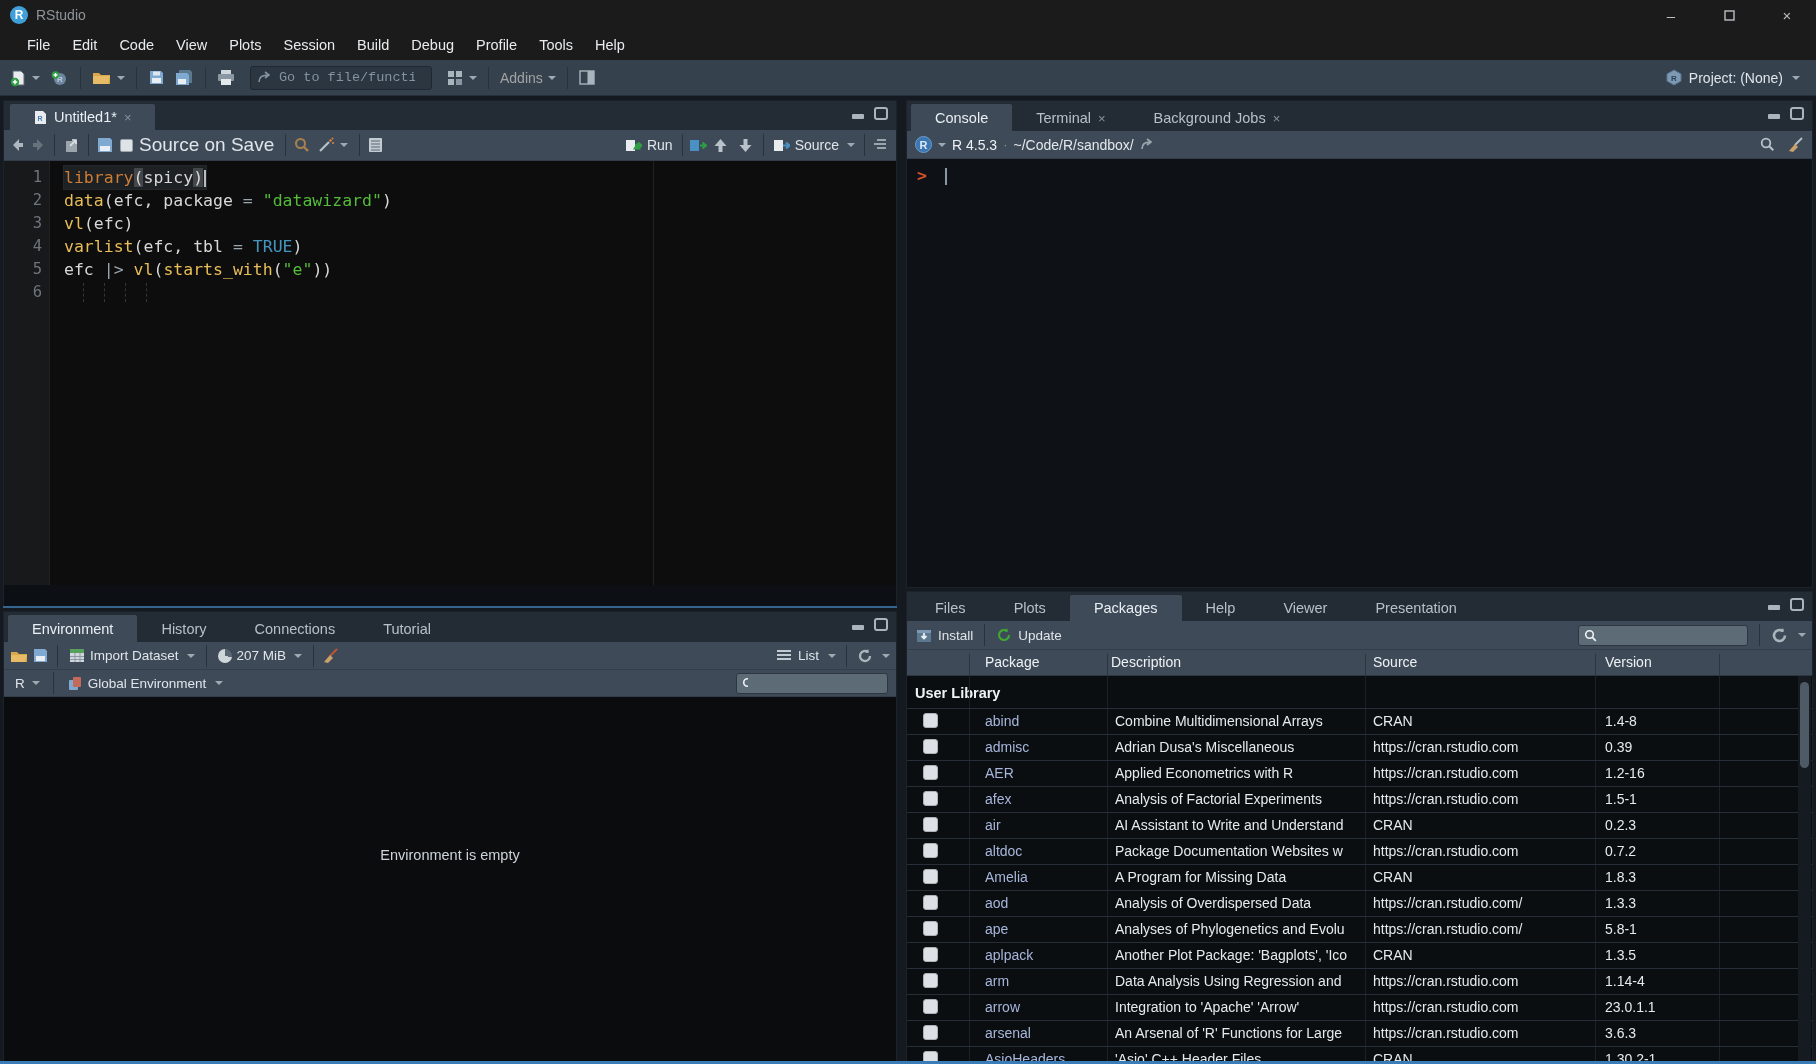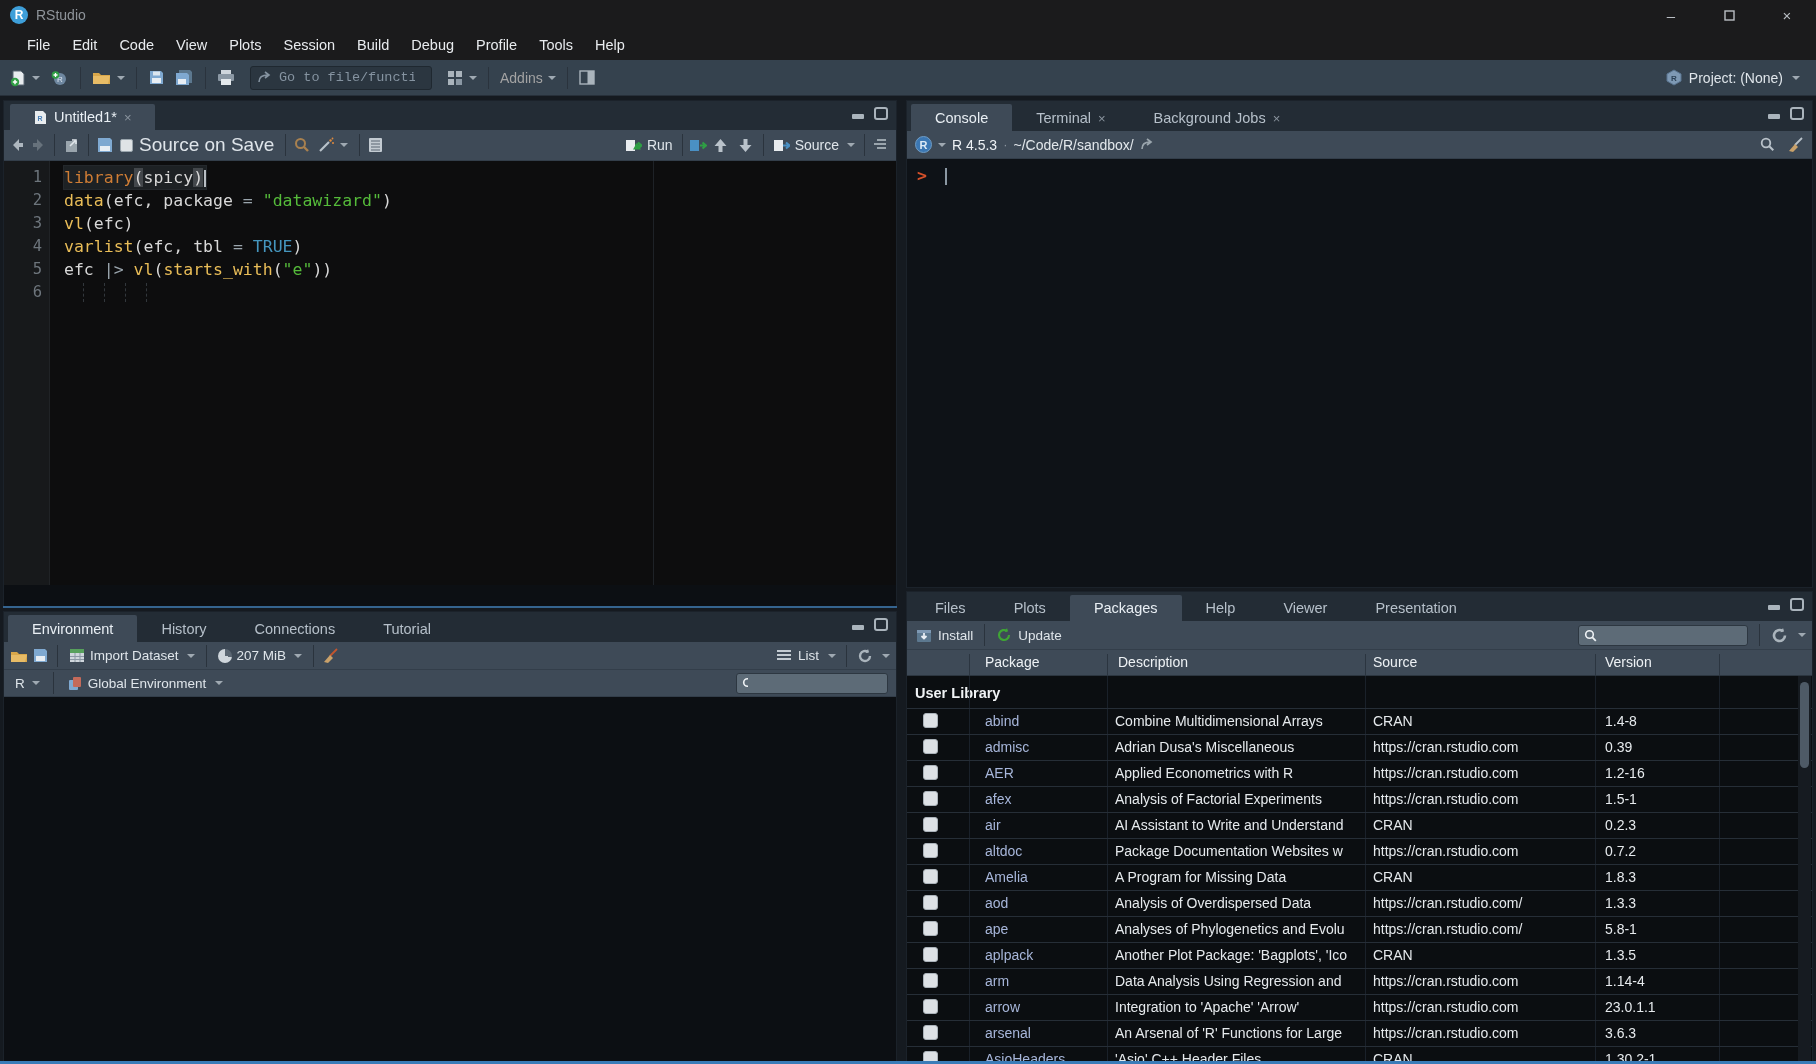--- a/index.html
+++ b/index.html
@@ -460,20 +460,23 @@
       <span class="caret"></span>
     </span>
     <span class="search-wrap" style="margin-left:auto;width:152px">
       <svg width="13" height="13">
           <circle cx="5.5" cy="5.5" r="3.8" fill="none" stroke="#eef2f5" stroke-width="1.6"></circle>
           <path d="M8.4 8.4l3.4 3.4" stroke="#eef2f5" stroke-width="1.8"></path>
         </svg>
       <input style="">
     </span>
   </div>
+  <div class="env-body">
+    <div class="env-empty">Environment is empty</div>
+  </div>
 </div>
 
 <div class="pane" style="left:906px;top:591px;width:907px;height:473px">
   <div class="tabstrip">
     <div class="tab" style="margin-left:4px">
         <span>Files</span>
       </div>
     <div class="tab">
         <span>Plots</span>
       </div>
@@ -526,21 +529,21 @@
       <span class="tb-sep"></span>
       <svg width="17" height="17">
           <path d="M14 8.5a5.5 5.5 0 1 1-2.2-4.4" fill="none" stroke="#aab4bc" stroke-width="2.6"></path>
           <path d="M12 1l1 3.6-3.6.6z" fill="#aab4bc"></path>
         </svg>
       <span class="caret"></span>
     </span>
   </div>
   <div class="pkg-header">
     <span style="left:78px">Package</span>
-    <span style="left:211px">Description</span>
+    <span style="left:204px">Description</span>
     <span style="left:466px">Source</span>
     <span style="left:698px">Version</span>
     <span class="hdr-div" style="left:62px"></span>
       <span class="hdr-div" style="left:200px"></span>
     <span class="hdr-div" style="left:458px"></span>
       <span class="hdr-div" style="left:688px"></span>
     <span class="hdr-div" style="left:812px"></span>
   </div>
   <div class="pkg-body">
     <span class="body-div" style="left:62px"></span>

